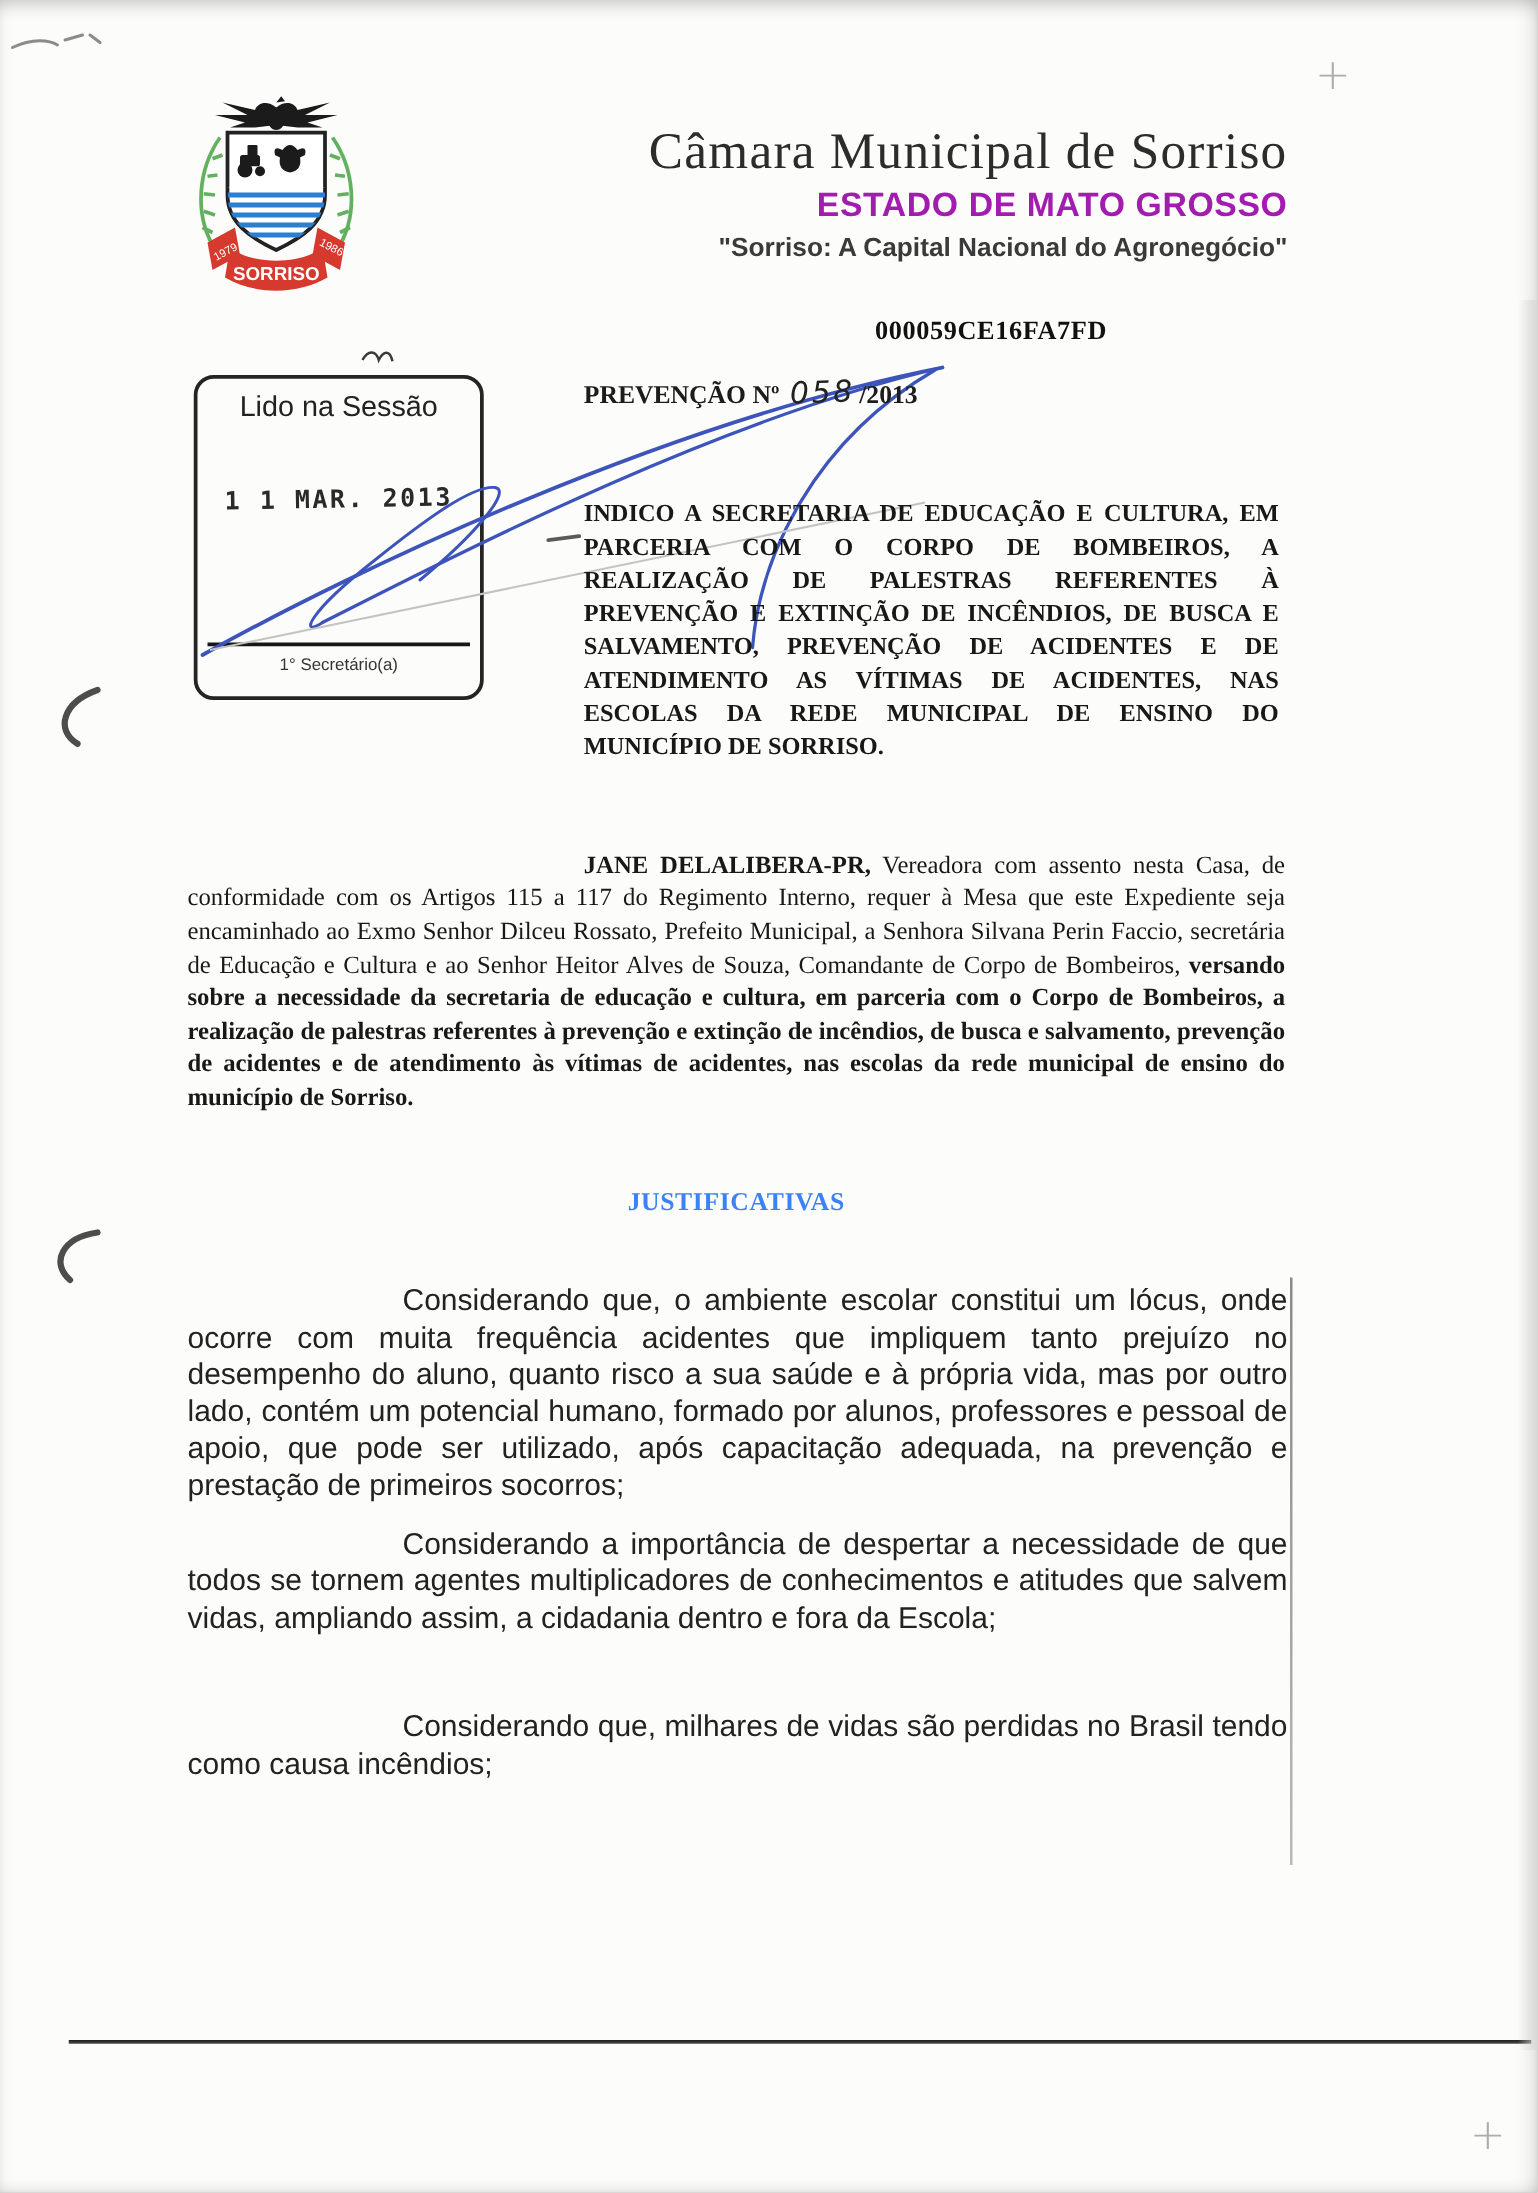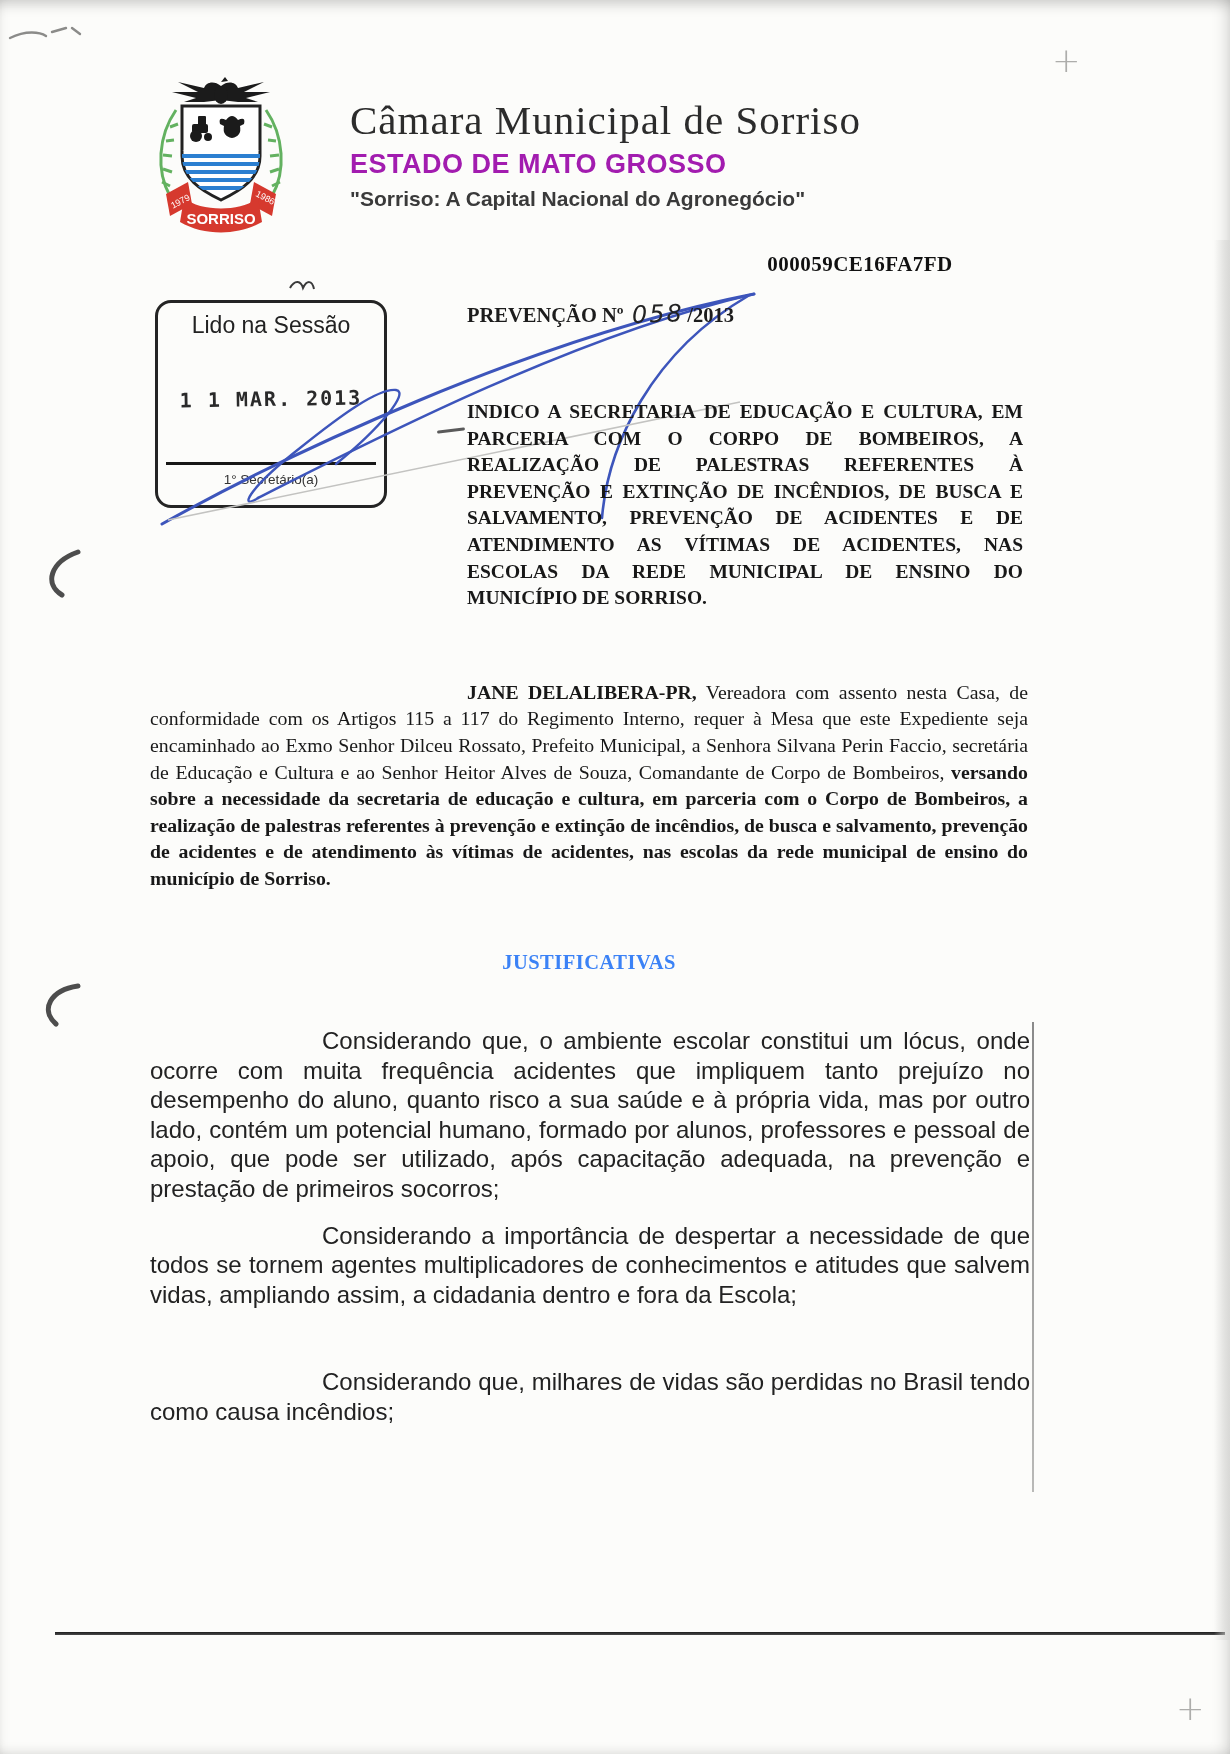--- a/index.html
+++ b/index.html
@@ -11,31 +11,31 @@
     overflow:hidden;
     font-family:"Liberation Serif", serif;
     color:#1c1c1c;
     box-shadow:inset 0 14px 14px -10px rgba(0,0,0,.18),
                inset -10px 0 18px -10px rgba(0,0,0,.22),
                inset 0 -10px 14px -10px rgba(0,0,0,.12),
                inset 10px 0 14px -12px rgba(0,0,0,.10);
   }
   
   .coat{position:absolute;left:126px;top:76px;width:190px;height:170px;}
-  .header-text{position:absolute;left:350px;top:98px;width:680px;text-align:left;}
+  .header-text{position:absolute;left:350px;top:98px;width:680px;text-align:right;}
   .doc-title{font-family:"Liberation Serif",serif;font-size:41px;font-weight:400;
     letter-spacing:1px;color:#2c2c2c;line-height:1.1;}
   .doc-state{font-family:"Liberation Sans",sans-serif;font-size:27px;font-weight:700;
     color:#a21caf;margin-top:6px;letter-spacing:.5px;}
   .doc-slogan{font-family:"Liberation Sans",sans-serif;font-size:21px;font-weight:700;
     color:#3a3a3a;margin-top:7px;}
-  .doc-code{position:absolute;left:700px;top:252px;width:320px;text-align:center;
+  .doc-code{position:absolute;left:700px;top:252px;width:320px;text-align:left;
     font-size:21px;font-weight:700;letter-spacing:.5px;color:#111;}
   
-  .stamp{position:absolute;left:155px;top:300px;width:232px;height:208px;
+  .stamp{position:absolute;left:155px;top:300px;width:232px;height:260px;
     border:3px solid #242424;border-radius:16px;box-sizing:border-box;}
   .stamp-title{font-family:"Liberation Sans",sans-serif;font-size:23px;color:#222;
     text-align:center;margin-top:9px;}
   .stamp-date{position:absolute;top:84px;left:0;right:0;text-align:center;
     font-family:"DejaVu Sans Mono",monospace;font-weight:700;font-size:20px;
     letter-spacing:2px;color:#2a2a2a;transform:rotate(-1deg);}
   .stamp-rule{position:absolute;left:8px;right:8px;bottom:40px;height:3px;background:#171717;}
   .stamp-secretary{position:absolute;left:0;right:0;bottom:18px;text-align:center;
     font-family:"Liberation Sans",sans-serif;font-size:13.5px;color:#333;}
   .signature{position:absolute;left:140px;top:268px;width:650px;height:280px;pointer-events:none;}

